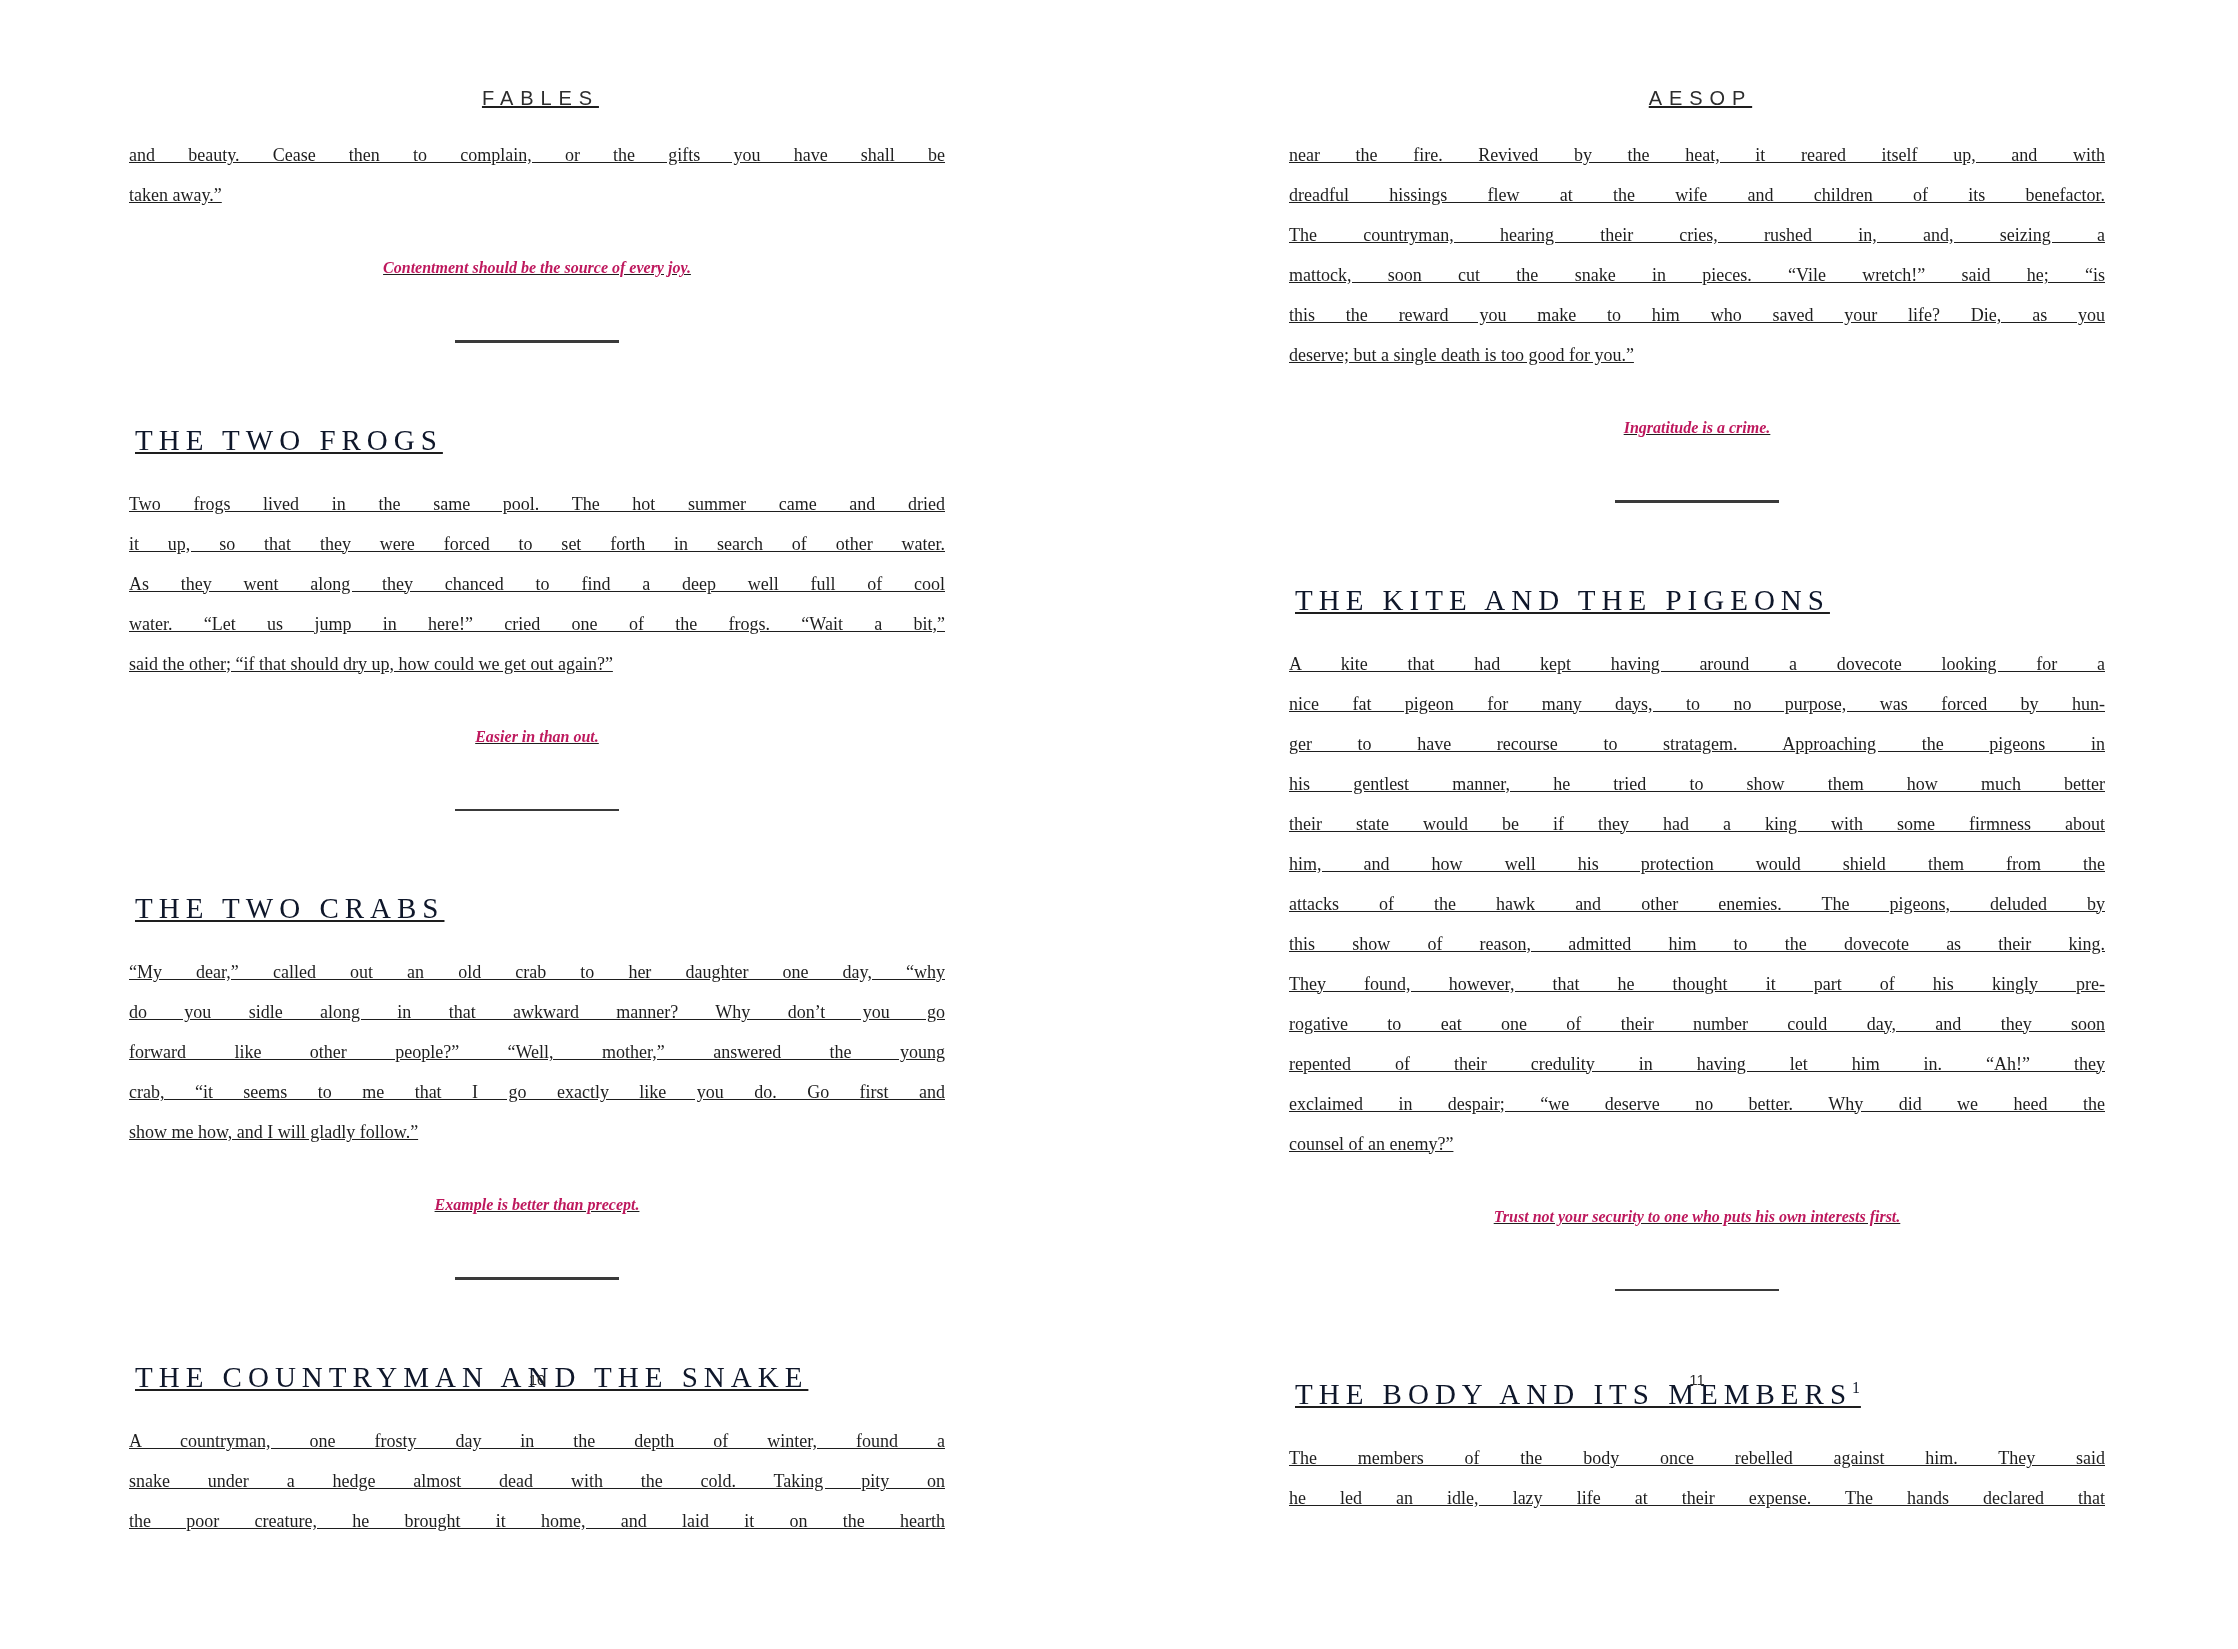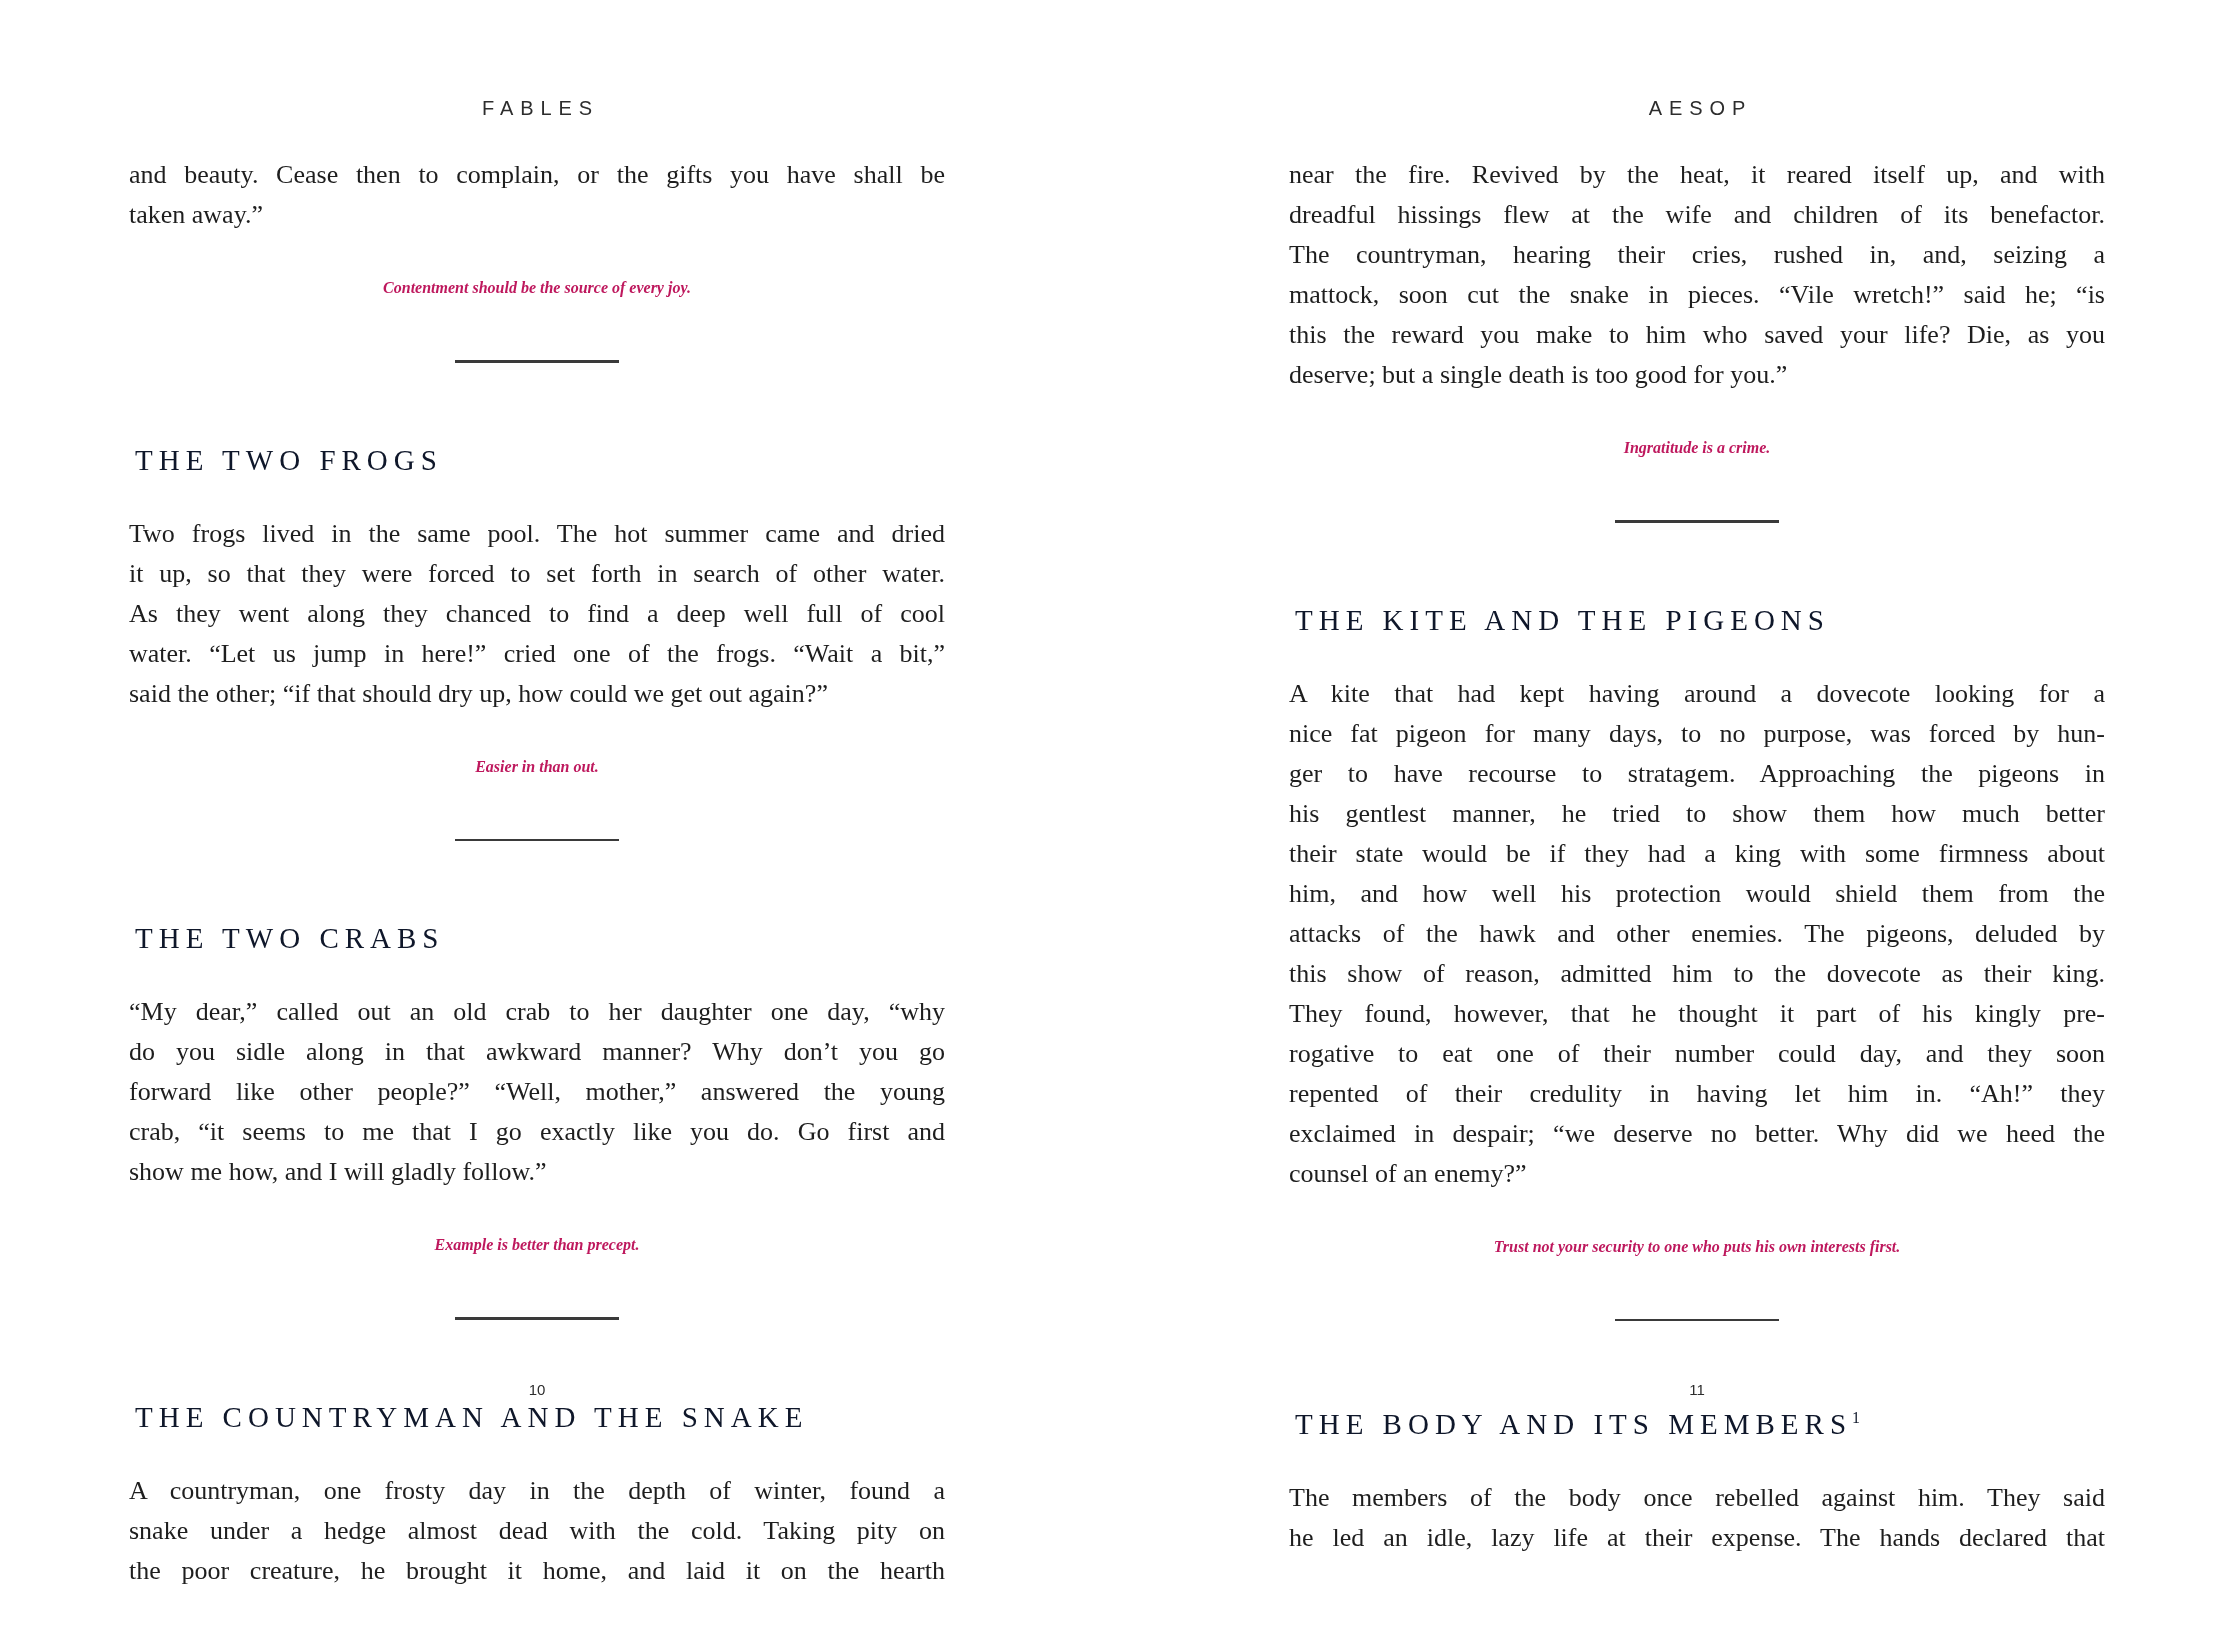--- a/index.html
+++ b/index.html
@@ -7,41 +7,42 @@
     width: 2239px;
     height: 1650px;
     background: #ffffff;
     position: relative;
     font-family: "Liberation Serif", serif;
     color: #1e1e1e;
     overflow: hidden;
   }
   .page {
     position: absolute;
-    top: 12px;
+    top: 2px;
     width: 816px;
     height: 1427px;
+    text-decoration: underline;
   }
   .page.left  { left: 129px; }
   .page.right { left: 1289px; }
 
   .running-header {
     margin-top: 83px;
     text-align: center;
     font-family: "Liberation Sans", sans-serif;
     font-size: 20px;
     line-height: 26px;
     letter-spacing: 6.9px;
     text-indent: 6.9px;
     color: #2d2d2d;
   }
 
   .para {
-    margin-top: 34px;
-    font-size: 26px;
+    margin-top: 24px;
+    font-size: 18px;
     line-height: 40px;
     color: #1e1e1e;
   }
   .para .line {
     text-align: justify;
     text-align-last: justify;
     text-justify: inter-word;
   }
   .para .line.last {
     text-align-last: left;

